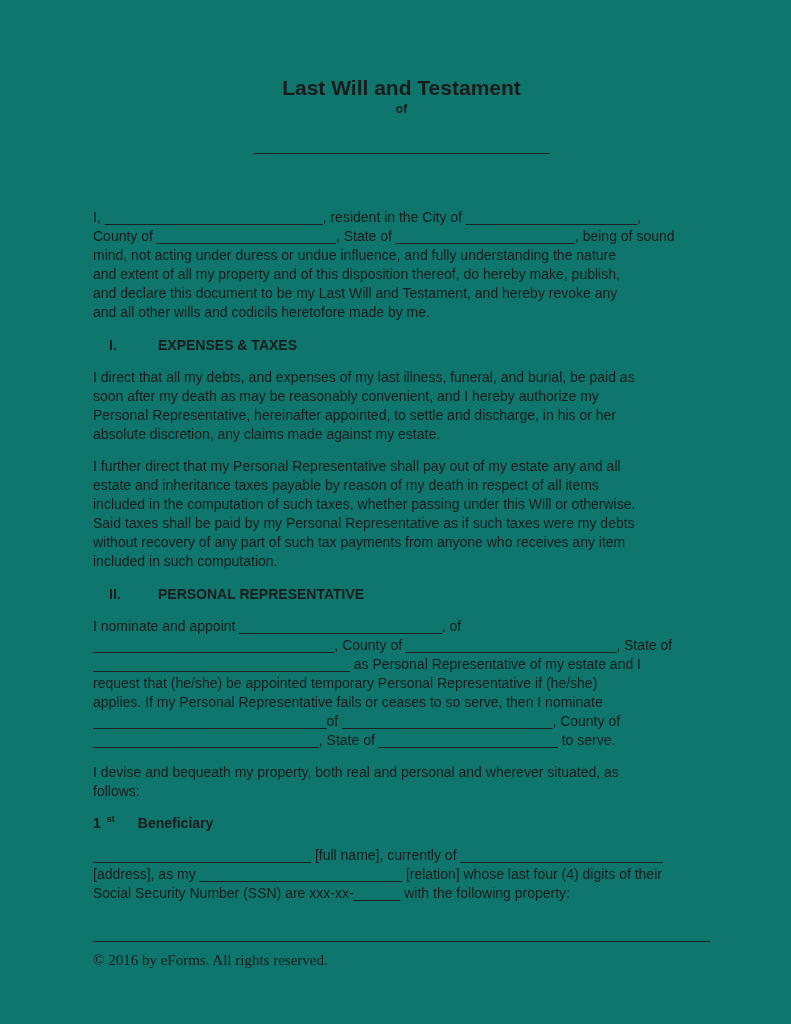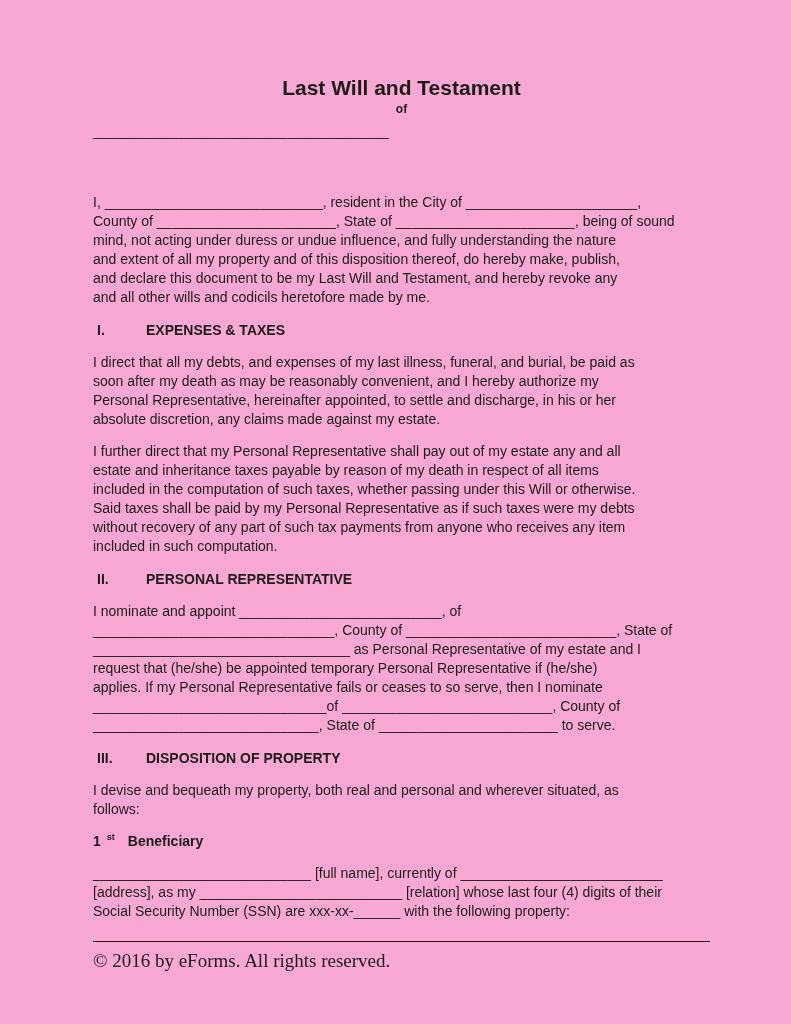--- a/index.html
+++ b/index.html
@@ -3,21 +3,21 @@
 <meta charset="utf-8">
 <style>
   * { box-sizing: border-box; }
   html, body { margin: 0; padding: 0; background: #ffffff; }
 
   .page {
     position: relative;
     width: 791px;
     height: 1024px;
     margin: 0 auto;
-    background: #f9a8d4;
+    background: #0f766e;
     font-family: "Liberation Sans", sans-serif;
     font-size: 14px;
     line-height: 19px;
     color: #1b1b1b;
     padding: 76px 81px 0 93px;
     overflow: hidden;
   }
 
   .doc-title {
     margin: 0;
@@ -28,69 +28,69 @@
   }
 
   .doc-subtitle {
     text-align: center;
     font-size: 12px;
     line-height: 18px;
     font-weight: bold;
   }
 
   .name-line {
-    margin-top: 4px;
-    text-align: left;
+    margin-top: 19px;
+    text-align: center;
     line-height: 19px;
     white-space: nowrap;
   }
 
   .para {
     white-space: pre-line;
     margin: 13px 0;
   }
 
   .intro { margin-top: 52px; }
 
   .section-heading {
     font-weight: bold;
-    margin: 14px 0 13px 4px;
+    margin: 14px 0 13px 16px;
     line-height: 19px;
   }
   .section-heading .numeral {
     display: inline-block;
     width: 49px;
   }
 
   .ben-heading {
     font-weight: bold;
     margin: 12px 0 9px 0;
     line-height: 19px;
   }
   .ben-heading sup {
     font-size: 9px;
     line-height: 0;
     margin-left: 6px;
   }
-  .ben-heading .ben-label { margin-left: 1px; padding-left: 12px; }
+  .ben-heading .ben-label { margin-left: 11px; padding-left: 12px; }
 
   .footer {
     position: absolute;
     left: 93px;
     right: 81px;
     top: 941px;
   }
   .footer-rule {
     border-top: 1.5px solid #1b1b1b;
     height: 0;
   }
   .footer-text {
     margin-top: 9px;
     font-family: "Liberation Serif", serif;
-    font-size: 19px;
+    font-size: 15px;
     line-height: 19px;
   }
 </style>
 </head>
 <body>
 
 <div class="page">
 
   <h1 class="doc-title">Last Will and Testament</h1>
   <div class="doc-subtitle">of</div>
@@ -121,23 +121,20 @@
     <span class="numeral">II.</span><span>PERSONAL REPRESENTATIVE</span>
   </div>
   <p class="para">I nominate and appoint __________________________, of
 _______________________________, County of ___________________________, State of
 _________________________________ as Personal Representative of my estate and I
 request that (he/she) be appointed temporary Personal Representative if (he/she)
 applies. If my Personal Representative fails or ceases to so serve, then I nominate
 ______________________________of ___________________________, County of
 _____________________________, State of _______________________ to serve.</p>
 
-  <div class="section-heading">
-    <span class="numeral">III.</span><span>DISPOSITION OF PROPERTY</span>
-  </div>
   <p class="para">I devise and bequeath my property, both real and personal and wherever situated, as
 follows:</p>
 
   <div class="ben-heading">
     <span>1</span><sup>st</sup><span class="ben-label">Beneficiary</span>
   </div>
   <p class="para">____________________________ [full name], currently of __________________________
 [address], as my __________________________ [relation] whose last four (4) digits of their
 Social Security Number (SSN) are xxx-xx-______ with the following property:</p>
 

